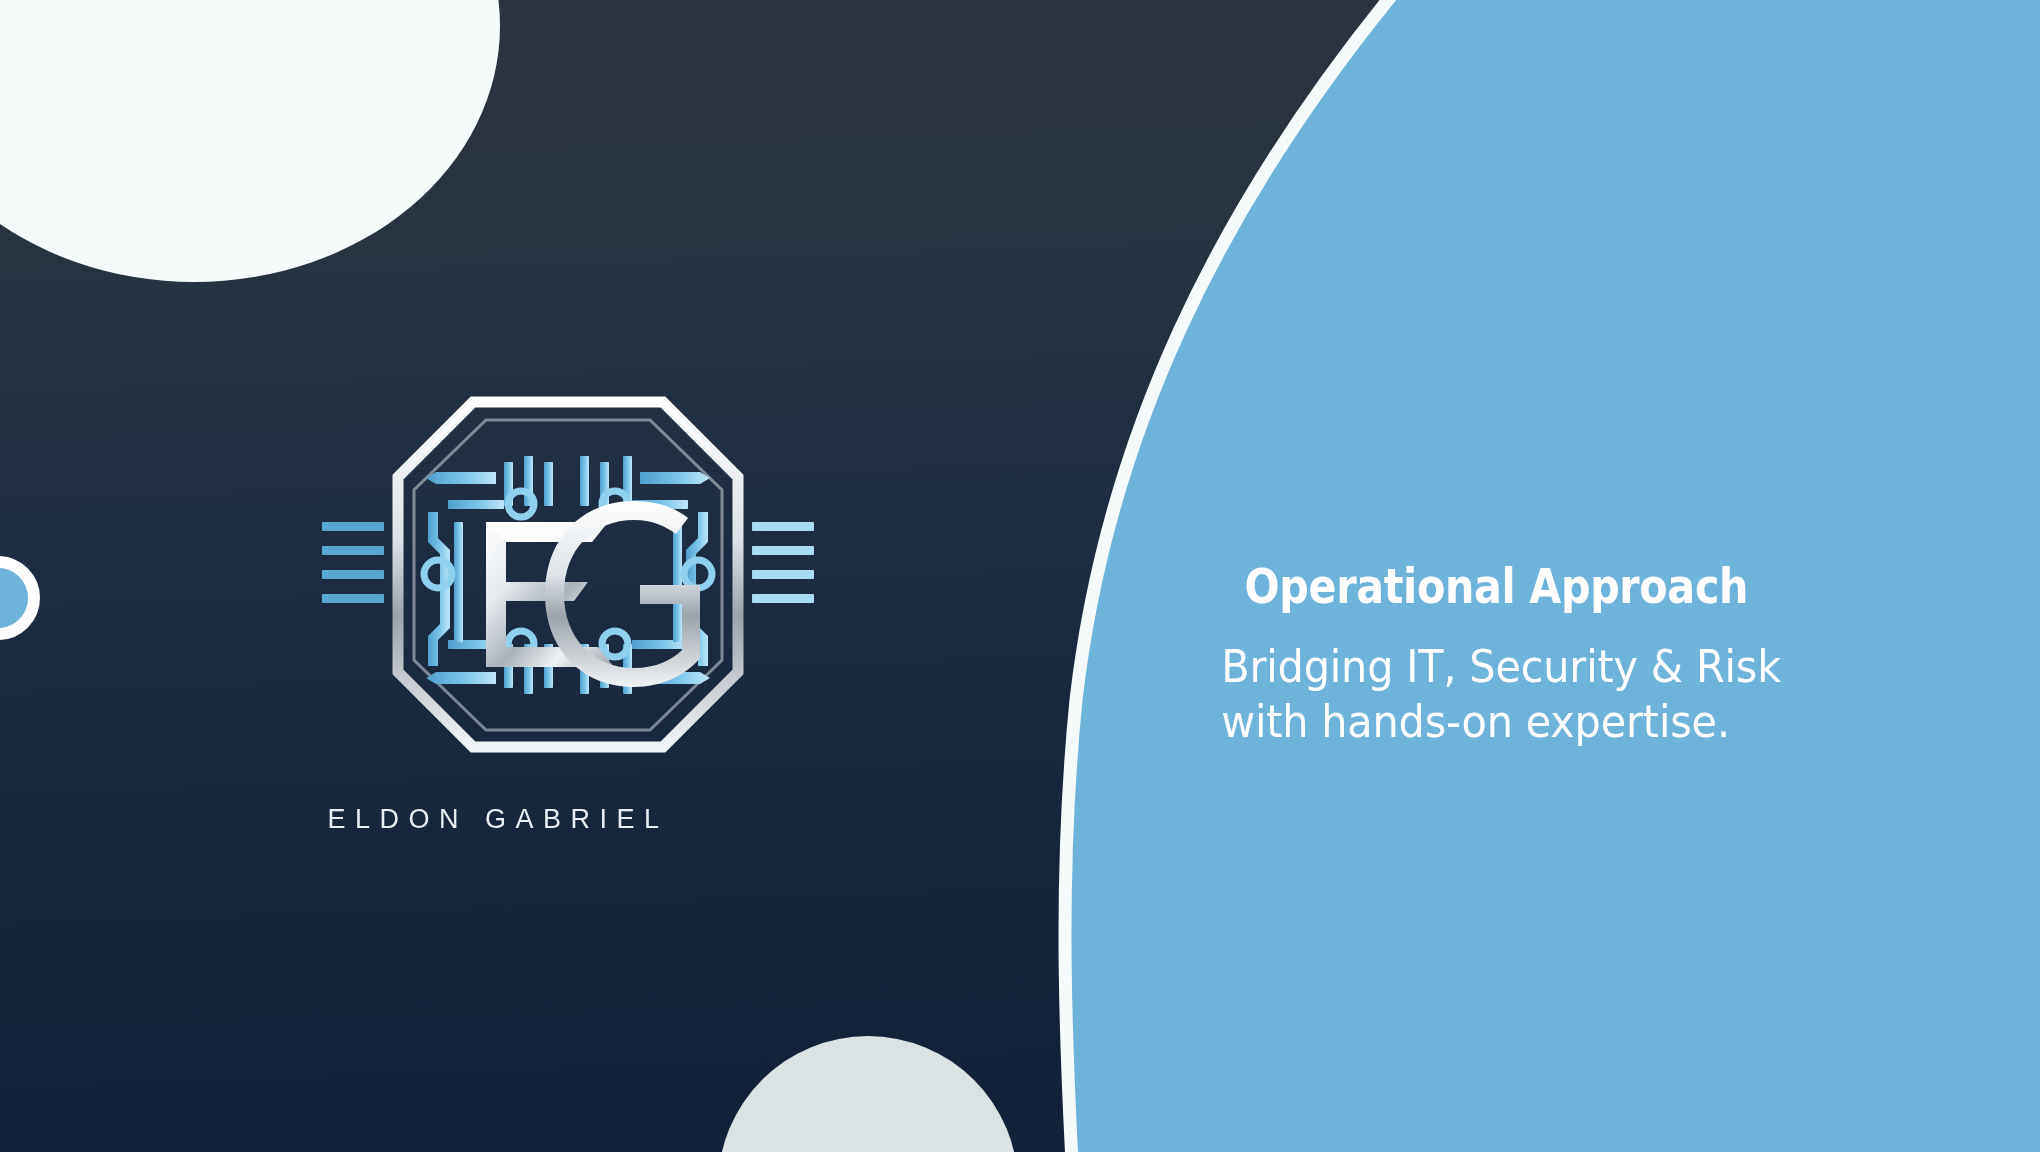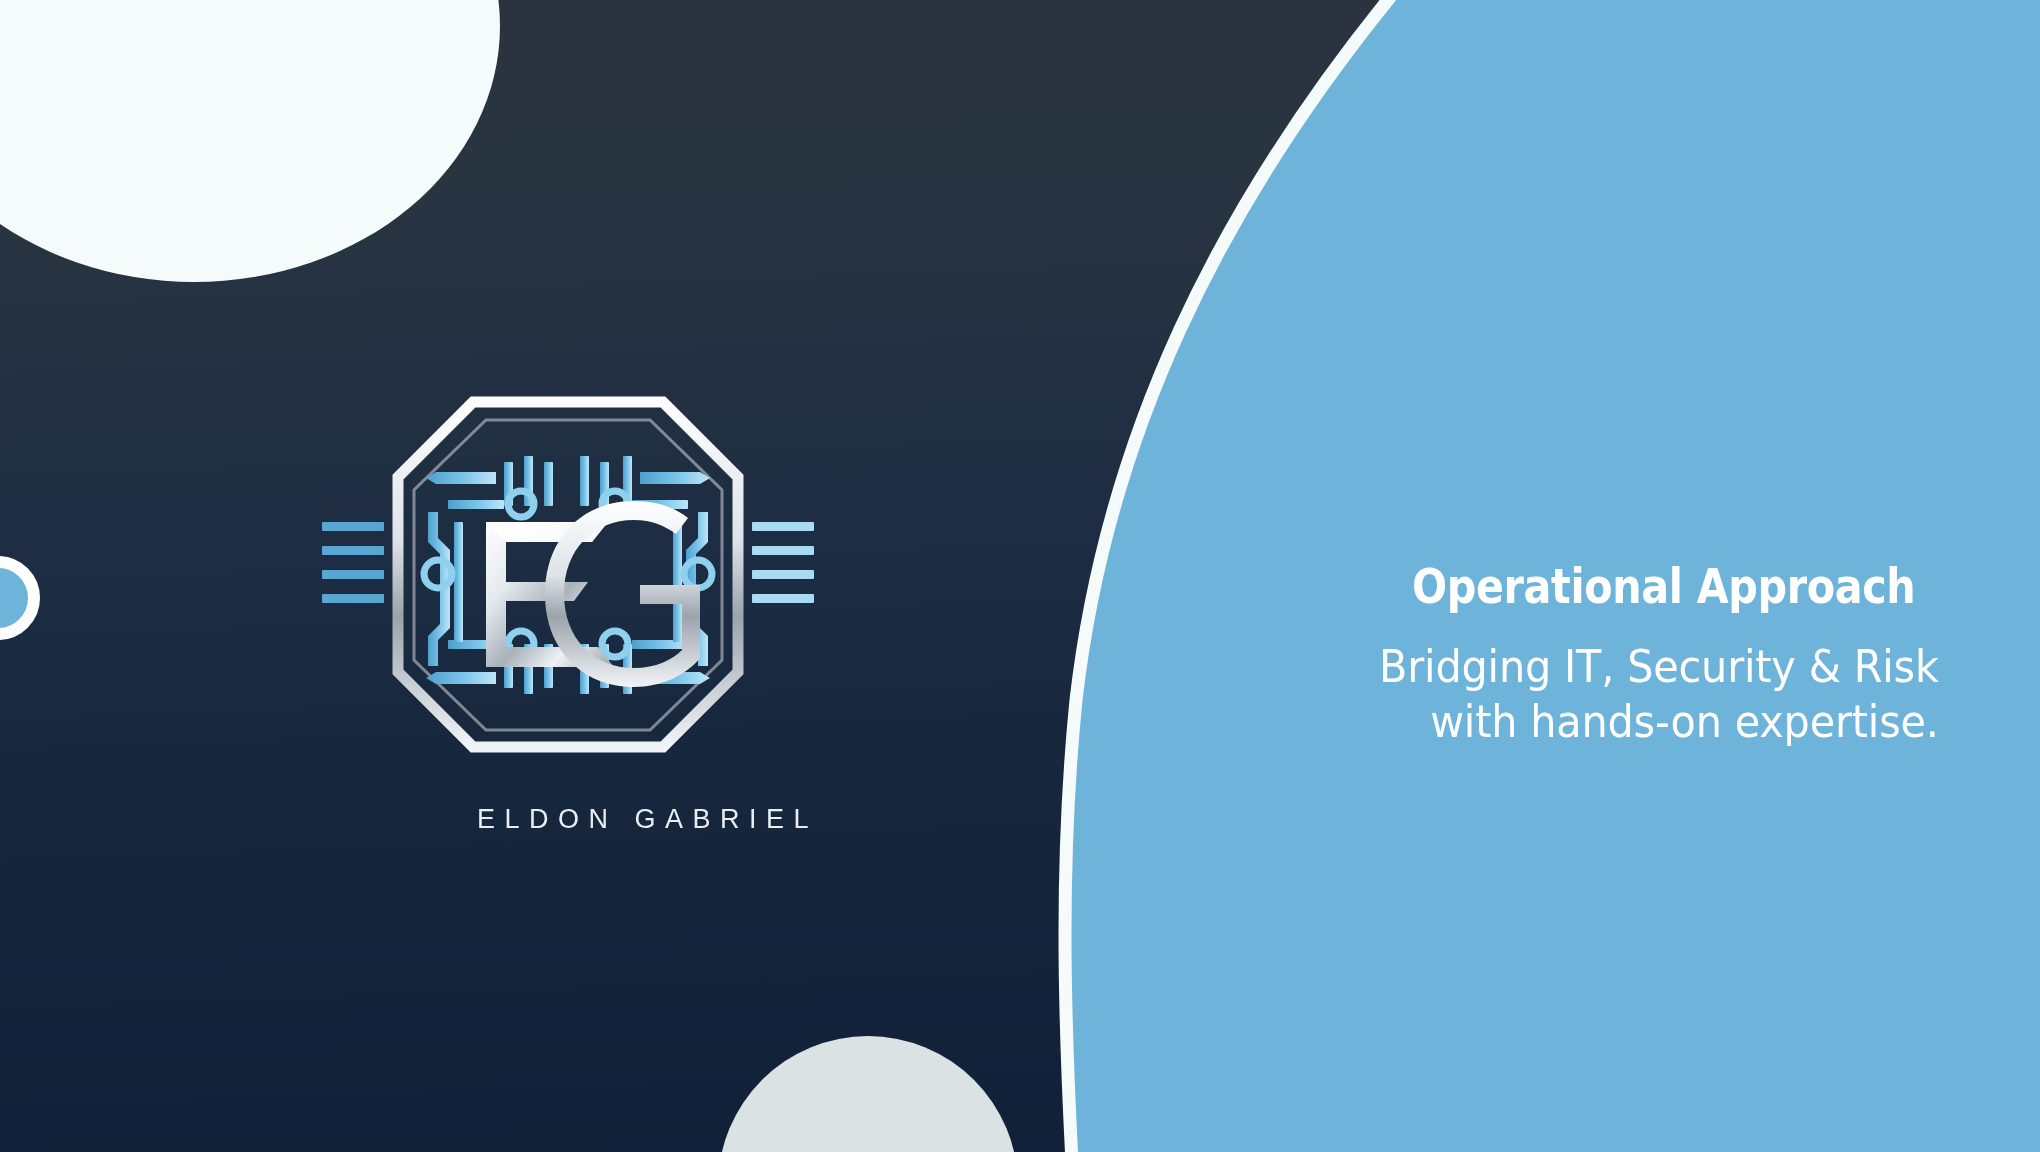--- a/index.html
+++ b/index.html
@@ -63,21 +63,21 @@
     width: 2040px;
     height: 1152px;
   }
 
   
   #panel-text {
     position: absolute;
     left: 1190px;
     top: 560px;
     width: 780px;
-    text-align: right;
+    text-align: left;
     z-index: 6;
   }
   #headline {
     margin: 0;
     color: #ffffff;
     font-family: "DejaVu Sans", sans-serif;
     font-weight: 700;
     font-size: 48px;
     line-height: 1.12;
     letter-spacing: -0.4px;
@@ -101,21 +101,21 @@
     white-space: nowrap;
   }
 
   
   #logo-block {
     position: absolute;
     left: 318px;
     top: 372px;
     width: 500px;
     z-index: 5;
-    text-align: right;
+    text-align: left;
   }
   #logo-mark {
     width: 500px;
     height: 420px;
     display: block;
   }
   #logo-wordmark {
     margin: 12px 0 0 0;
     color: #e9eef2;
     font-family: "Liberation Sans", sans-serif;

